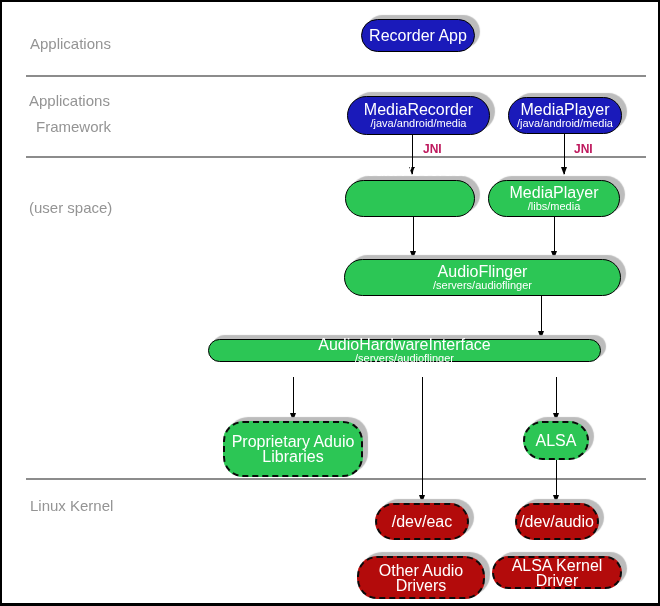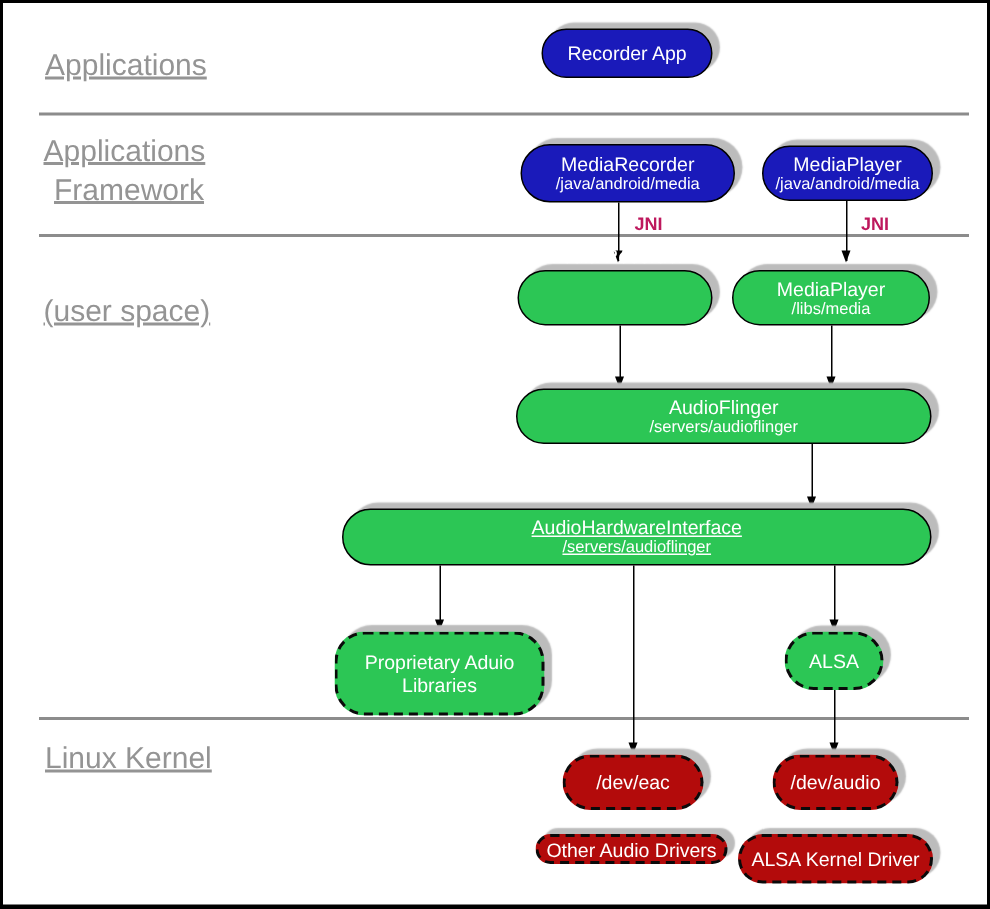--- a/index.html
+++ b/index.html
@@ -2,39 +2,39 @@
 <html style="--blue: #1a1aba; --green: #2cc655; --red: #b30b0b; --shadow: #bcbcbc; --layer_text: #949494; --divider: #8c8c8c; --node_text: #ffffff; --arrow: #000000;"><head>
 <meta charset="utf-8">
 <style>
   html,body{margin:0;padding:0;background:#fff;}
   .canvas{
     position:relative; width:660px; height:606px; box-sizing:border-box;
     background:#fff; border:2px solid #000; border-bottom-width:3px;
     font-family:"Liberation Sans",sans-serif; overflow:hidden;
   }
   .layer-label{
-    position:absolute; font-size:20px; line-height:24px;
-    color:var(--layer_text); white-space:nowrap;text-decoration:underline;
+    position:absolute; font-size:15px; line-height:24px;
+    color:var(--layer_text); white-space:nowrap;
   }
   .divider{
     position:absolute; left:24px; width:620px; height:2px;
     background:var(--divider);
   }
   .pill{
     position:absolute; box-sizing:border-box; border-radius:20px;
     display:flex; flex-direction:column; align-items:center; justify-content:center;
     color:var(--node_text); text-align:center;
     box-shadow:5px -4px 1px var(--shadow);
   }
   .solid{ border:1px solid #000; }
   .dashed{ border:2px dashed #0a0a0a; }
   .blue{ background:var(--blue); }
   .green{ background:var(--green); }
   .red{ background:var(--red); }
-  .pill-title{ font-size:13px; line-height:15px; }
+  .pill-title{ font-size:16px; line-height:15px; }
   .pill-path{ font-size:11px; line-height:13px; }
   .arrow{
     position:absolute; width:0; border-left:1px solid var(--arrow);
   }
   .arrow::after{
     content:""; position:absolute; left:-4px; bottom:-1px; width:0; height:0;
     border-left:3.5px solid transparent; border-right:3.5px solid transparent;
     border-top:8px solid var(--arrow);
   }
   .jni{
@@ -86,21 +86,21 @@
   <div class="arrow" style="left:411px; top:215px; height:41px;"></div>
   <div class="arrow" style="left:552px; top:215px; height:41px;"></div>
 
   <div class="pill green solid" style="left:342px; top:257px; width:277px; height:37px;">
     <div class="pill-title">AudioFlinger</div>
     <div class="pill-path">/servers/audioflinger</div>
   </div>
 
   <div class="arrow" style="left:539px; top:294px; height:42px;"></div>
 
-  <div class="pill green solid" style="left:226px; top:337px; width:393px; height:38px;text-decoration:underline;">
+  <div class="pill green solid" style="left:206px; top:337px; width:393px; height:23px;">
     <div class="pill-title">AudioHardwareInterface</div>
     <div class="pill-path">/servers/audioflinger</div>
   </div>
 
   <div class="arrow" style="left:291px; top:375px; height:43px;"></div>
   <div class="arrow" style="left:420px; top:375px; height:125px;"></div>
   <div class="arrow" style="left:554px; top:375px; height:43px;"></div>
 
   <div class="pill green dashed" style="left:221px; top:419px; width:140px; height:56px;">
     <div class="pill-title">Proprietary Aduio Libraries</div>
@@ -111,20 +111,20 @@
 
   <div class="arrow" style="left:554px; top:458px; height:42px;"></div>
 
   <div class="pill red dashed" style="left:373px; top:501px; width:94px; height:37px;">
     <div class="pill-title">/dev/eac</div>
   </div>
   <div class="pill red dashed" style="left:513px; top:501px; width:84px; height:37px;">
     <div class="pill-title">/dev/audio</div>
   </div>
 
-  <div class="pill red dashed" style="left:355px; top:554px; width:128px; height:20px;">
+  <div class="pill red dashed" style="left:355px; top:554px; width:128px; height:43px;">
     <div class="pill-title">Other Audio Drivers</div>
   </div>
   <div class="pill red dashed" style="left:490px; top:554px; width:130px; height:33px;">
     <div class="pill-title">ALSA Kernel Driver</div>
   </div>
 
 </div>
 
 </body></html>

